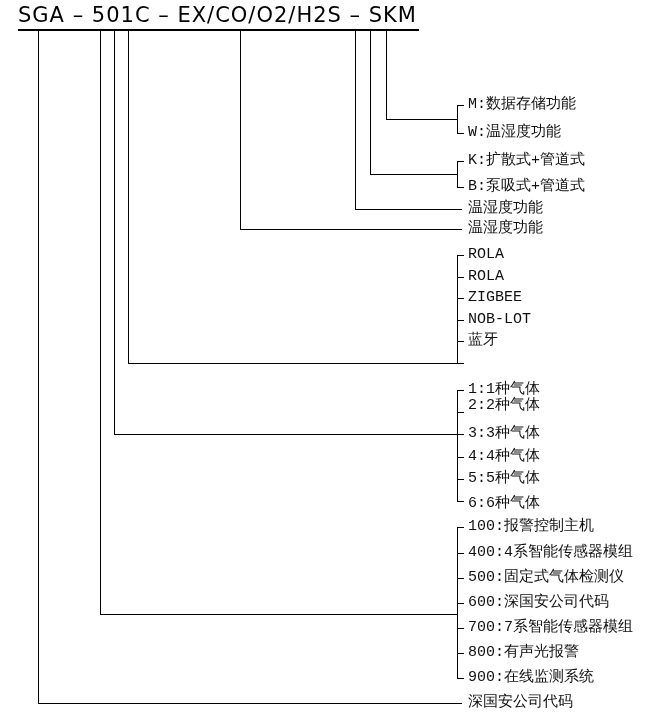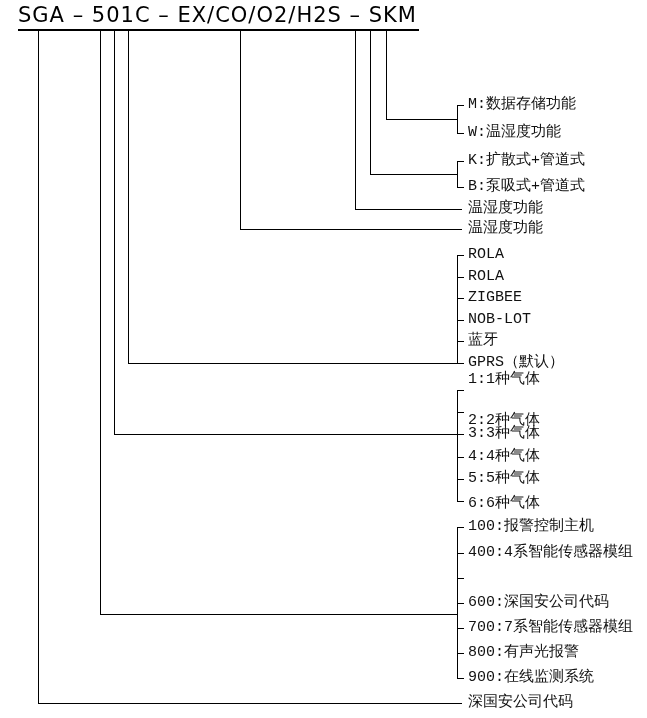--- a/index.html
+++ b/index.html
@@ -80,31 +80,31 @@
   <div class="lbl" style="top:176px">B:泵吸式+管道式</div>
 
   <div class="lbl" style="top:198px">温湿度功能</div>
   <div class="lbl" style="top:218px">温湿度功能</div>
 
   <div class="lbl" style="top:244px">ROLA</div>
   <div class="lbl" style="top:266px">ROLA</div>
   <div class="lbl" style="top:287px">ZIGBEE</div>
   <div class="lbl" style="top:309px">NOB-LOT</div>
   <div class="lbl" style="top:330px">蓝牙</div>
-  <div class="lbl" style="top:352px">GPRS（默认）</div>
 
-  <div class="lbl" style="top:369px">1:1种气体</div>
-  <div class="lbl" style="top:410px">2:2种气体</div>
+  <div class="lbl" style="top:379px">1:1种气体</div>
+  <div class="lbl" style="top:395px">2:2种气体</div>
   <div class="lbl" style="top:423px">3:3种气体</div>
   <div class="lbl" style="top:446px">4:4种气体</div>
   <div class="lbl" style="top:468px">5:5种气体</div>
   <div class="lbl" style="top:493px">6:6种气体</div>
 
   <div class="lbl" style="top:516px">100:报警控制主机</div>
   <div class="lbl" style="top:542px">400:4系智能传感器模组</div>
+  <div class="lbl" style="top:567px">500:固定式气体检测仪</div>
   <div class="lbl" style="top:592px">600:深国安公司代码</div>
   <div class="lbl" style="top:617px">700:7系智能传感器模组</div>
   <div class="lbl" style="top:642px">800:有声光报警</div>
   <div class="lbl" style="top:667px">900:在线监测系统</div>
 
   <div class="lbl" style="top:692px">深国安公司代码</div>
 
 </div>
 
 </body></html>

